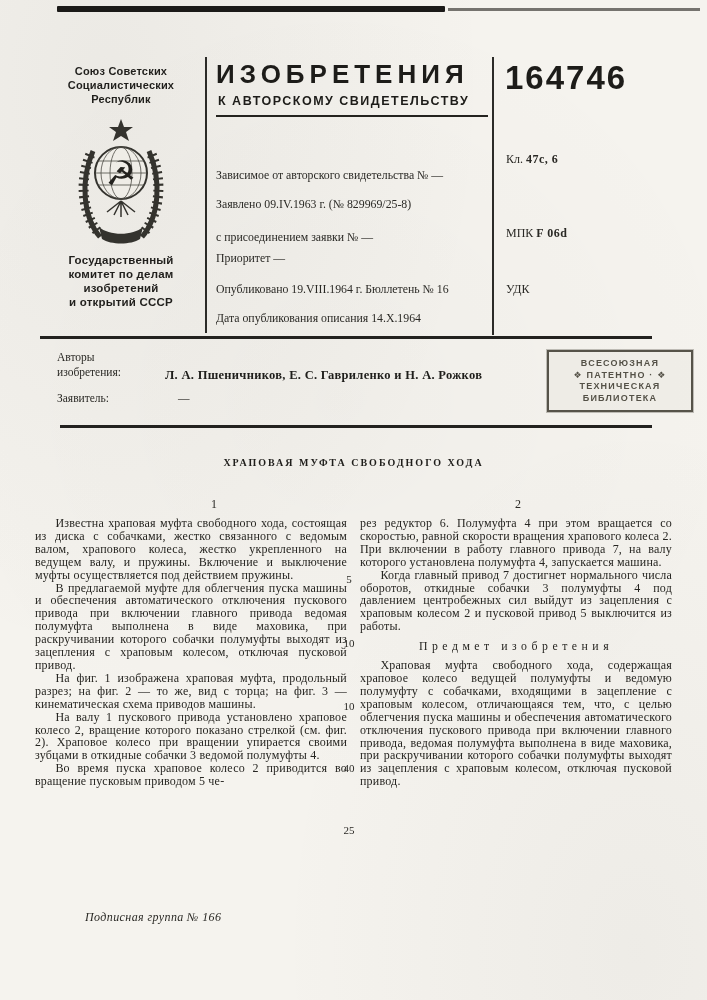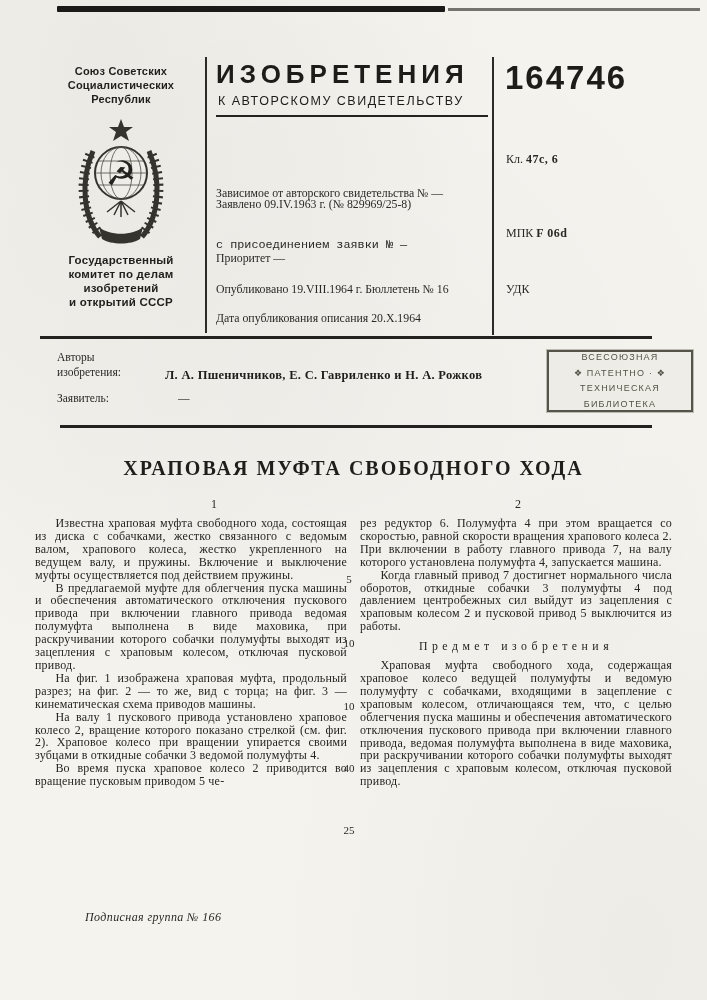--- a/index.html
+++ b/index.html
@@ -46,26 +46,26 @@
     font-weight:bold; font-size:28px; line-height:32px;
     letter-spacing:13px; white-space:nowrap; color:#1d1c19;
   }
   .doc-word-2 {
     font-family:"Liberation Sans","DejaVu Sans",sans-serif;
     font-weight:bold; font-size:26px; line-height:32px;
     letter-spacing:5px; white-space:nowrap; color:#1d1c19;
   }
   .doc-subtitle {
     font-family:"Liberation Sans","DejaVu Sans",sans-serif;
-    font-weight:normal; font-size:12.5px; letter-spacing:1.5px;
+    font-weight:bold; font-size:12.5px; letter-spacing:1.5px;
     padding:4px 0 7px 2px; border-bottom:2.5px solid #24231f;
     white-space:nowrap; color:#1d1c19;
   }
   .filing-line { position:absolute; left:216px; width:285px; font-size:11.8px; white-space:nowrap; color:#2a2925; }
-  .f1 { top:168px;margin-top:18px; } .f2 { top:197px; } .f3 { top:238px;font-family:Liberation Mono, monospace; }
+  .f1 { top:168px; } .f2 { top:197px; } .f3 { top:230px; }
   .f4 { top:251px; } .f5 { top:282px; } .f6 { top:311px; }
 
   .patent-number {
     position:absolute; left:505px; top:59px;
     font-family:"Liberation Sans","DejaVu Sans",sans-serif;
     font-weight:bold; font-size:33px; letter-spacing:2px; color:#1d1c19;
     white-space:nowrap;
   }
   .class-line { position:absolute; font-size:12px; white-space:nowrap; color:#2a2925; }
   .cls  { left:506px; top:152px; }
@@ -83,32 +83,32 @@
     position:absolute; left:165px; top:368px; width:398px;
     text-align:left; font-weight:bold; font-size:12.5px; letter-spacing:.3px;
     color:#1f1e1b; white-space:nowrap;
   }
   .applicant-label { position:absolute; left:57px; top:392px; font-size:11.5px; color:#2a2925; }
   .applicant-value { position:absolute; left:178px; top:392px; font-size:11.5px; color:#2a2925; }
 
   .stamp {
     position:absolute; left:547px; top:350px; width:142px; height:58px;
     border:2px solid #565349; box-shadow:0 0 0 1px rgba(90,87,78,.35);
-    display:flex; flex-direction:column; align-items:center; justify-content:space-between;
-    font-family:"Liberation Sans","DejaVu Sans",sans-serif;
-    font-weight:normal; font-size:9px; line-height:11.5px; letter-spacing:1.2px;
+    display:flex; flex-direction:column; align-items:center; justify-content:center;
+    font-family:"Liberation Sans","DejaVu Sans",sans-serif;
+    font-weight:bold; font-size:9px; line-height:11.5px; letter-spacing:1.2px;
     color:#545147; text-align:center;
     filter: blur(0.35px);
     background: rgba(120,115,100,0.04);
   }
 
   
   .invention-title {
     position:absolute; left:0; right:0; top:457px;
-    text-align:center; font-weight:bold; font-size:20px; letter-spacing:2px;
+    text-align:center; font-weight:bold; font-size:10px; letter-spacing:2px;
     color:#1f1e1b; white-space:nowrap;
   }
   .col-number { position:absolute; width:16px; text-align:center; font-size:12px; color:#2a2925; }
   .col-number-1 { left:206px; top:497px; }
   .col-number-2 { left:510px; top:497px; }
 
   .body-col {
     position:absolute; top:517px; width:312px;
     font-size:12px; line-height:12.9px; letter-spacing:.2px;
     text-align:justify; color:#262521;
@@ -184,21 +184,21 @@
   <div class="mh-mid">
     <div class="doc-word-2">ИЗОБРЕТЕНИЯ</div>
     <div class="doc-subtitle">К АВТОРСКОМУ СВИДЕТЕЛЬСТВУ</div>
   </div>
 
   <div class="filing-line f1">Зависимое от авторского свидетельства № —</div>
   <div class="filing-line f2">Заявлено 09.IV.1963 г. (№ 829969/25-8)</div>
   <div class="filing-line f3">с присоединением заявки № —</div>
   <div class="filing-line f4">Приоритет —</div>
   <div class="filing-line f5">Опубликовано 19.VIII.1964 г. Бюллетень № 16</div>
-  <div class="filing-line f6">Дата опубликования описания 20.X.1964</div>
+  <div class="filing-line f6">Дата опубликования описания 14.X.1964</div>
 
   <div class="patent-number">164746</div>
   <div class="class-line cls"><span>Кл.</span>&nbsp;<b>47c, 6</b></div>
   <div class="class-line mpk"><span>МПК</span>&nbsp;<b>F 06d</b></div>
   <div class="class-line udk">УДК</div>
 
   <div class="hrule hrule-1"></div>
 
   <div class="authors-label">Авторы изобретения:</div>
   <div class="authors-names">Л. А. Пшеничников, Е. С. Гавриленко и Н. А. Рожков</div>

